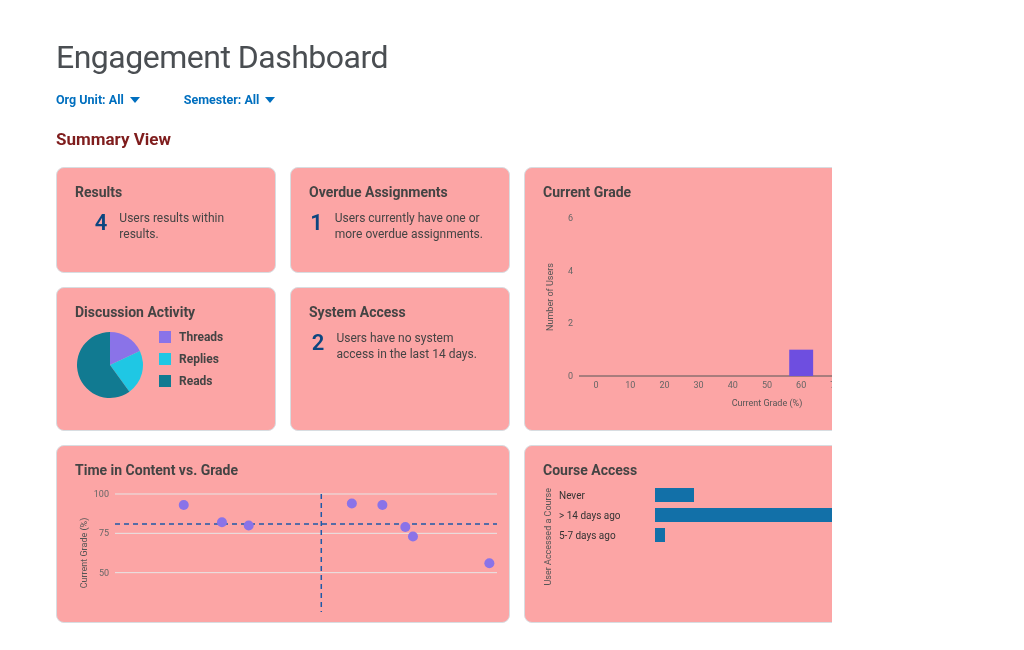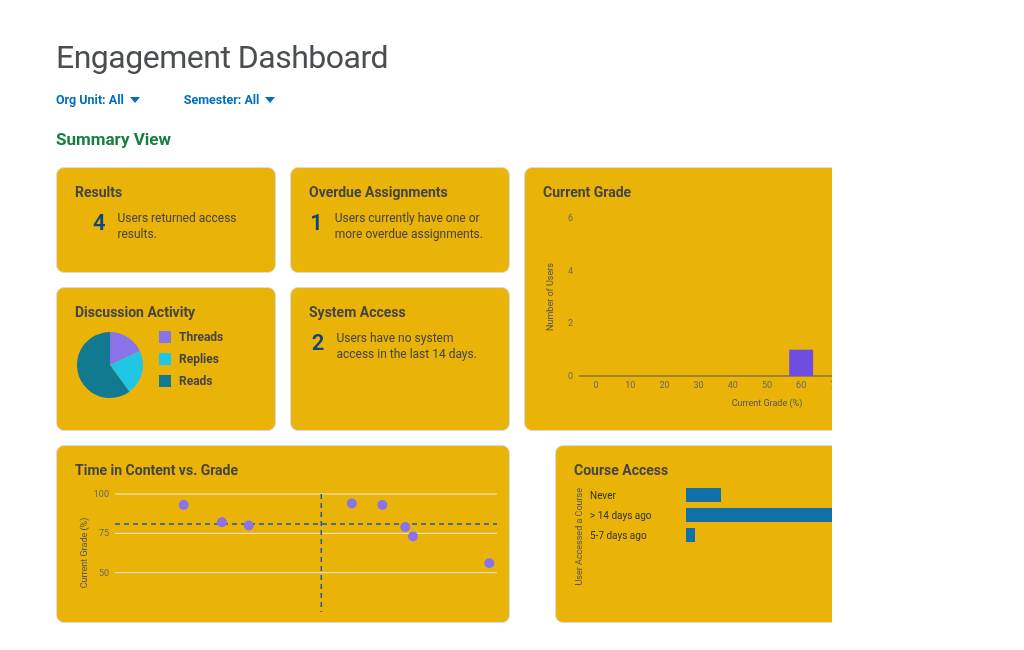--- a/index.html
+++ b/index.html
@@ -2,35 +2,35 @@
 <html><head>
 <meta charset="utf-8">
 <style>
   * { box-sizing: border-box; margin: 0; padding: 0; }
   body { font-family: -apple-system, BlinkMacSystemFont, "Segoe UI", Roboto, Helvetica, Arial, sans-serif; background:#fff; color:#333; }
   .page { width:832px; height:650px; padding: 38px 56px 0 56px; overflow:hidden; }
   h1.title { font-size:32px; font-weight:400; color:#4a4e52; margin-bottom:16px; letter-spacing:-0.5px; }
   .filters { display:flex; gap:44px; margin-bottom:22px; }
   .filter { display:flex; align-items:center; gap:6px; color:#006fbf; font-weight:700; font-size:12.5px; cursor:pointer; }
   .chev { width:0; height:0; border-left:5px solid transparent; border-right:5px solid transparent; border-top:6px solid #006fbf; }
-  h2.section { font-size:17px; font-weight:700; color:#15803d; margin-bottom:18px; }
+  h2.section { font-size:17px; font-weight:700; color:#7f1d1d; margin-bottom:18px; }
   .grid { display:grid; grid-template-columns: 220px 220px 1fr; gap:14px; }
-  .card { border:1px solid #d8dde1; border-radius:8px; background:#eab308; padding:16px 18px; }
+  .card { border:1px solid #d8dde1; border-radius:8px; background:#fca5a5; padding:16px 18px; }
   .card .card-title { font-size:14px; font-weight:700; color:#444; margin-bottom:10px; }
   .kpi-row { display:flex; gap:12px; align-items:flex-start; margin-top:4px; }
   .kpi-num { font-size:22px; font-weight:600; color:#0c4680; width:26px; text-align:right; }
   .kpi-desc { font-size:12px; color:#444; line-height:1.35; }
   .results-card .kpi-row { margin-left:8px; }
   .row1a { grid-column:1; grid-row:1; }
   .row1b { grid-column:2; grid-row:1; }
   .row2a { grid-column:1; grid-row:2; }
   .row2b { grid-column:2; grid-row:2; }
   .bigchart { grid-column:3; grid-row:1 / span 2; }
   .row3a { grid-column:1 / span 2; grid-row:3; }
-  .row3b { grid-column:3; grid-row:3;margin-left:31px; }
+  .row3b { grid-column:3; grid-row:3; }
   .pie-wrap { display:flex; gap:14px; align-items:flex-start; }
   .legend { display:flex; flex-direction:column; gap:8px; font-size:12px; font-weight:700; color:#444; }
   .lg { display:flex; gap:8px; align-items:center; }
   .sw { width:12px; height:12px; }
   .axis-label { font-size:9px; fill:#555; }
   .tick { font-size:9px; fill:#666; }
   .hbar-row { display:grid; grid-template-columns: 90px 1fr; gap:6px; align-items:center; margin-bottom:6px; }
   .hbar-label { font-size:10px; color:#333; }
   .hbar-track { height:14px; position:relative; }
   .hbar { position:absolute; left:0; top:0; height:14px; background:#1270a8; }
@@ -53,21 +53,21 @@
   </div>
 
   <h2 class="section">Summary View</h2>
 
   <div class="grid">
 
     <div class="card row1a results-card">
       <div class="card-title">Results</div>
       <div class="kpi-row">
         <div class="kpi-num">4</div>
-        <div class="kpi-desc">Users returned access results.</div>
+        <div class="kpi-desc">Users results within results.</div>
       </div>
     </div>
 
     <div class="card row1b">
       <div class="card-title">Overdue Assignments</div>
       <div class="kpi-row">
         <div class="kpi-num">1</div>
         <div class="kpi-desc">Users currently have one or more overdue assignments.</div>
       </div>
     </div>

